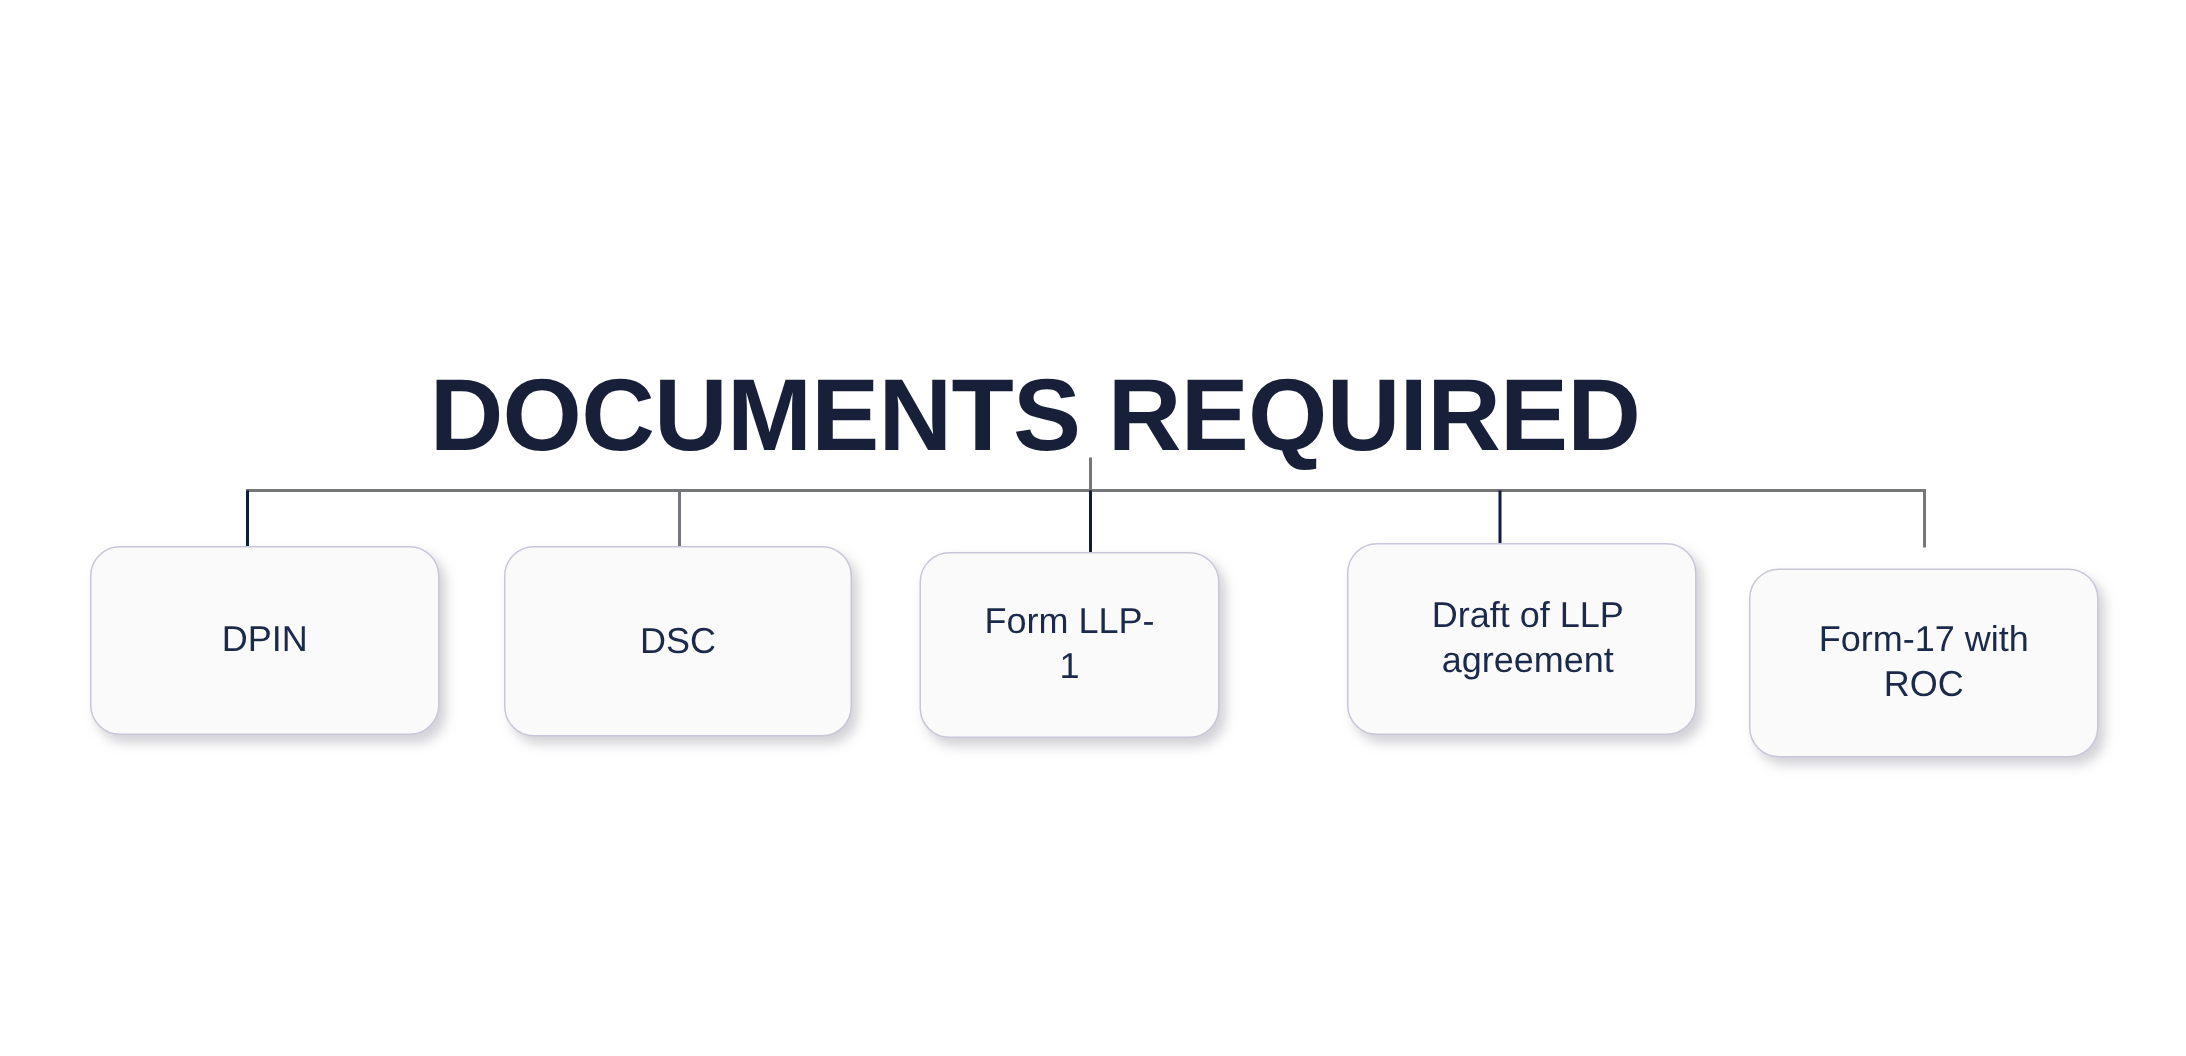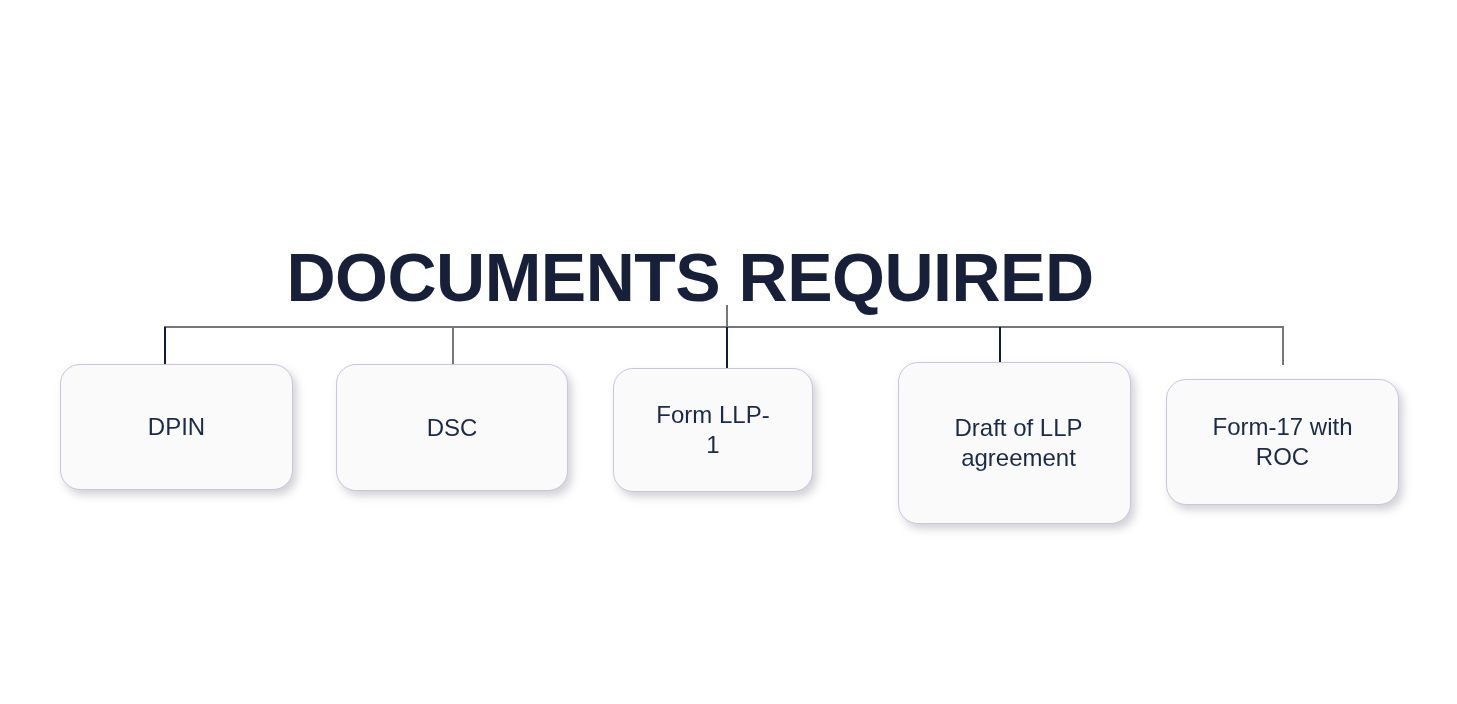--- a/index.html
+++ b/index.html
@@ -51,21 +51,21 @@
     border:1.5px solid var(--node-border);
     border-radius:20px;
     box-shadow:4px 5px 8px rgba(125,125,140,0.35);
     color:var(--node-text);
     font-size:24px;
     line-height:1.25;
   }
   .node1{left:60px;top:364px;}
   .node2{left:336px;top:364px;width:232px;height:127px;}
   .node3{left:613px;top:368px;width:200px;height:124px;}
-  .node4{left:898px;top:362px;height:162px;padding-left:44px;}
+  .node4{left:898px;top:362px;height:128px;padding-left:44px;}
   .node5{left:1166px;top:363px;margin-top:16px;}
 </style>
 </head>
 <body>
 
 <div class="canvas">
   <h1 class="title">DOCUMENTS REQUIRED</h1>
 
   <div class="line trunk"></div>
   <div class="line hbar"></div>

